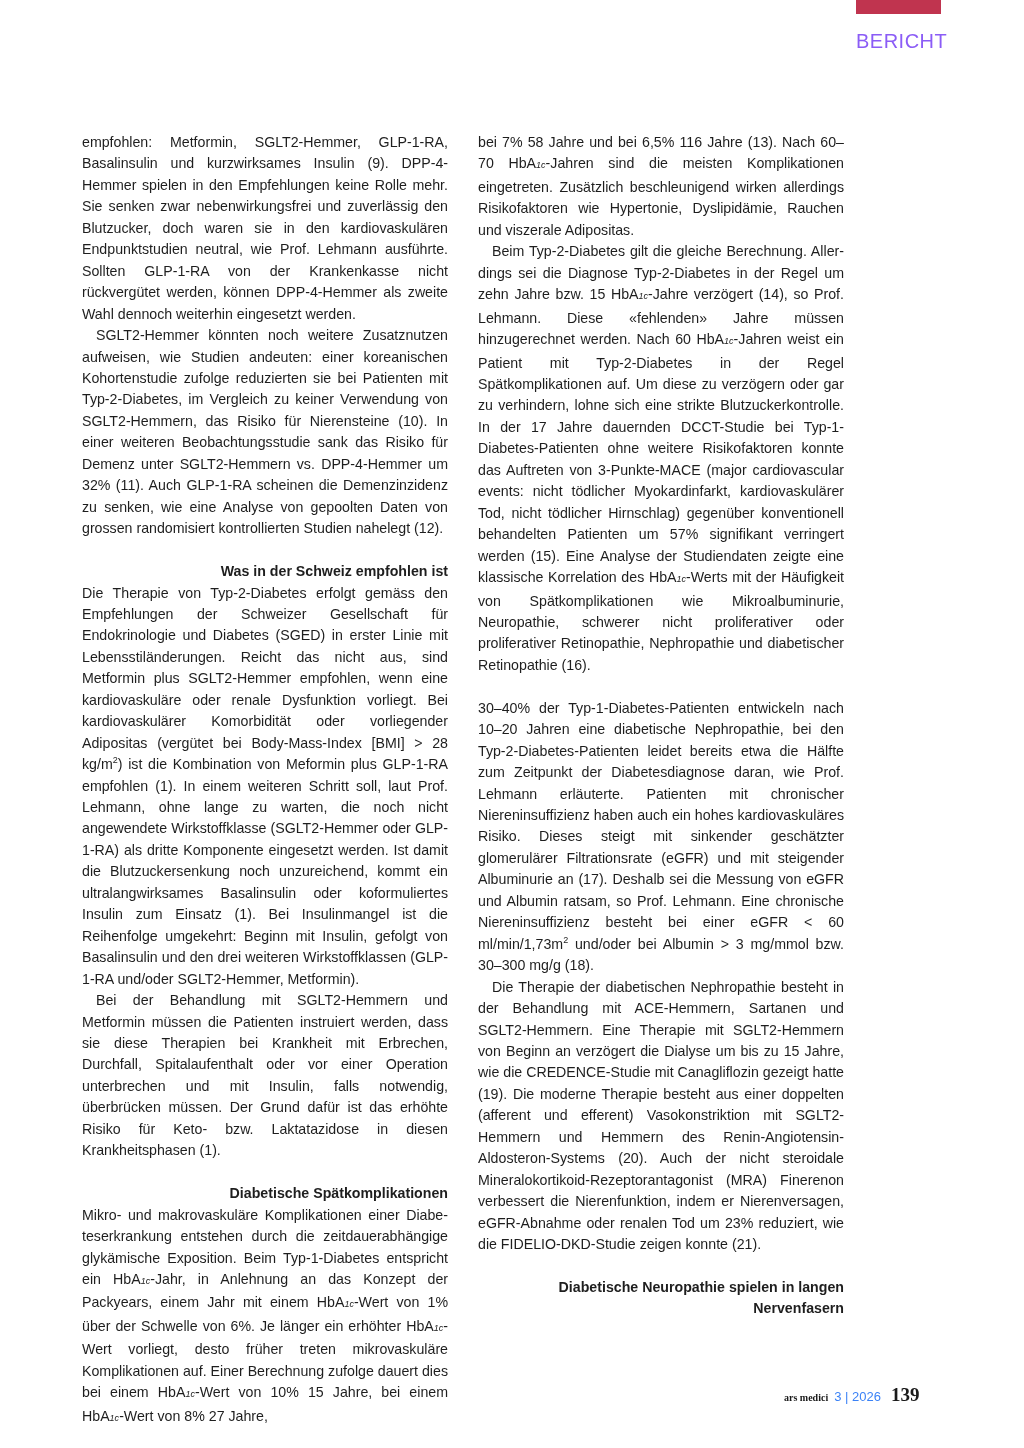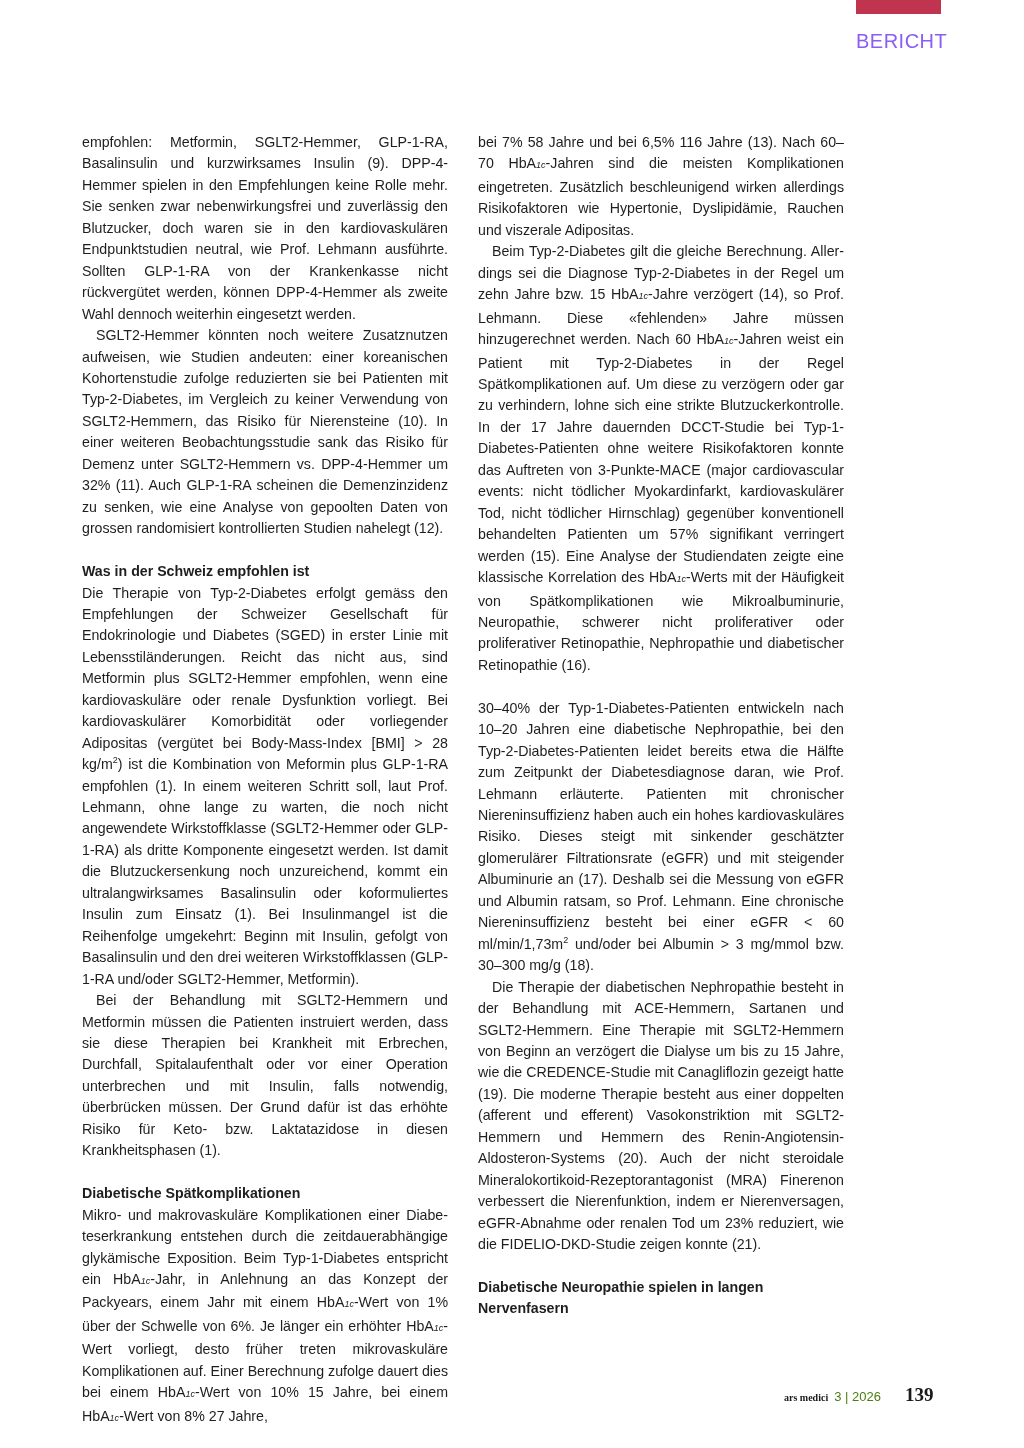--- a/index.html
+++ b/index.html
@@ -7,29 +7,29 @@
          font-family: "Liberation Sans", sans-serif; color: #1e1e1e; }
   .red-bar { position: absolute; left: 856px; top: 0; width: 85px; height: 14px; background: #c0344f; }
   .section-label { position: absolute; left: 856px; top: 30px; font-size: 20px; letter-spacing: 0.5px;
                    color: #8b5cf6; font-family: "Liberation Sans", sans-serif; }
   .col { position: absolute; top: 132px; width: 366px; font-size: 14.2px; line-height: 21.45px;
          text-align: justify; hyphens: manual; }
   .col-left { left: 82px; }
   .col-right { left: 478px; }
   .col p { margin: 0; }
   .col p.indent { text-indent: 14px; }
-  .col h3 { margin: 0; font-size: 14.2px; line-height: 21.45px; font-weight: bold; text-align: left; }
+  .col h3 { margin: 0; font-size: 14.2px; line-height: 21.45px; font-weight: bold; text-align: right; }
   .gap { height: 21.45px; }
   .sub { font-size: 9px; vertical-align: baseline; font-style: italic; }
   sup { font-size: 9px; line-height: 0; }
   .footer { position: absolute; top: 1384px; left: 784px; white-space: nowrap;
             font-family: "Liberation Serif", serif; color: #1a1a1a; }
   .footer .mag { font-weight: bold; font-size: 10px; }
-  .footer .issue { font-family: "Liberation Sans", sans-serif; font-size: 13px; margin-left: 6px; color: #4d7c0f; }
-  .footer .page { font-weight: bold; font-size: 19px; margin-left: 24px; }
+  .footer .issue { font-family: "Liberation Sans", sans-serif; font-size: 13px; margin-left: 6px; color: #3b82f6; }
+  .footer .page { font-weight: bold; font-size: 19px; margin-left: 10px; }
 </style>
 </head>
 <body>
 
 <div class="red-bar"></div>
 <div class="section-label">BERICHT</div>
 
 <div class="col col-left">
   <p>empfohlen: Metformin, SGLT2-Hemmer, GLP-1-RA, Basalin­sulin und kurzwirksames Insulin (9). DPP-4-Hemmer spielen in den Empfehlungen keine Rolle mehr. Sie senken zwar nebenwirkungsfrei und zuverlässig den Blutzucker, doch wa­ren sie in den kardiovaskulären Endpunktstudien neutral, wie Prof. Lehmann ausführte. Sollten GLP-1-RA von der Kranken­kasse nicht rückvergütet werden, können DPP-4-Hemmer als zweite Wahl dennoch weiterhin eingesetzt werden.</p>
   <p class="indent">SGLT2-Hemmer könnten noch weitere Zusatznutzen aufweisen, wie Studien andeuten: einer koreanischen Kohor­tenstudie zufolge reduzierten sie bei Patienten mit Typ-2-Diabetes, im Vergleich zu keiner Verwendung von SGLT2-Hemmern, das Risiko für Nierensteine (10). In einer weiteren Beobachtungsstudie sank das Risiko für Demenz unter SGLT2-Hemmern vs. DPP-4-Hemmer um 32% (11). Auch GLP-1-RA scheinen die Demenzinzidenz zu senken, wie eine Analyse von gepoolten Daten von grossen randomisiert kontrollierten Studien nahelegt (12).</p>

